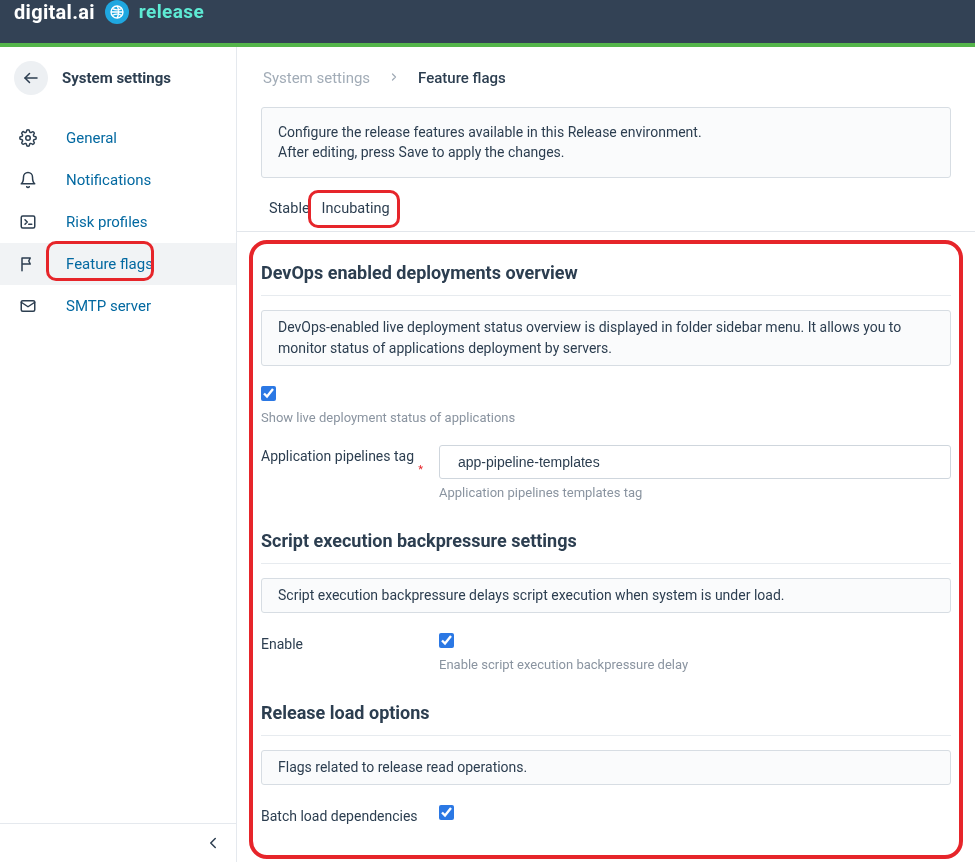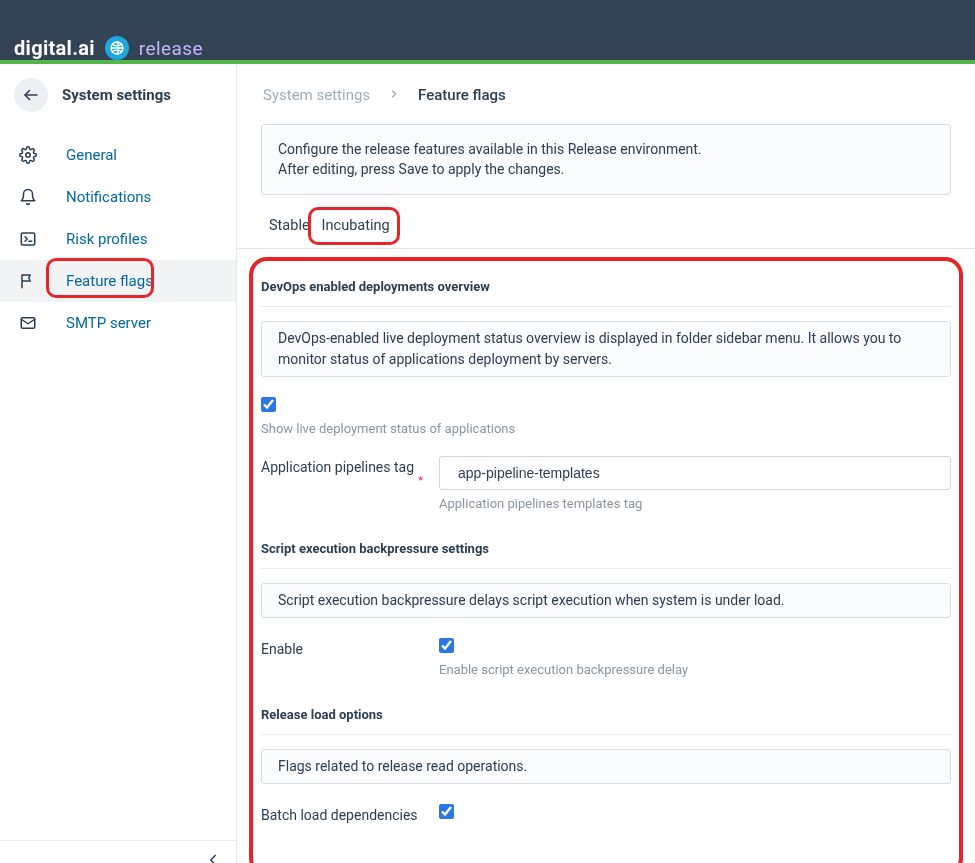--- a/index.html
+++ b/index.html
@@ -7,46 +7,46 @@
     font-family: -apple-system, BlinkMacSystemFont, "Segoe UI", Roboto, Helvetica, Arial, sans-serif;
     font-size: 14px;
     color: #2c3e50;
     background: #ffffff;
     width: 975px;
     height: 863px;
     overflow: hidden;
   }
   
   .topbar {
-    height: 60px;
+    height: 43px;
     background: #334255;
     display: flex;
-    align-items: flex-end;
+    align-items: flex-start;
     padding: 0 14px;
     gap: 10px;
   }
   .brand-digital {
     color: #ffffff;
     font-weight: 700;
     font-size: 20px;
     letter-spacing: 0.3px;
     font-family: "Segoe UI", Roboto, sans-serif;
   }
   .brand-icon {
     width: 24px; height: 24px;
     background: #1fa7e0;
     border-radius: 50%;
     display: flex;
     align-items: center;
     justify-content: center;
   }
   .brand-icon svg { display: block; }
   .brand-release {
-    color: #c4b5fd;
-    font-weight: 400;
+    color: #5eead4;
+    font-weight: 700;
     font-size: 19px;
     letter-spacing: 0.4px;
   }
   .greenbar {
     height: 4px;
     background: #54b54a;
   }
   
   .layout {
     display: flex;
@@ -166,21 +166,21 @@
   .frame-main {
     position: absolute;
     inset: 0;
     border: 4px solid #e6252a;
     border-radius: 18px;
     pointer-events: none;
   }
   .sections { padding: 12px 12px 0 12px; }
   .section-title {
     font-weight: 700;
-    font-size: 13px;
+    font-size: 18px;
     color: #2c3e50;
     padding: 10px 0 12px 0;
     border-bottom: 1px solid #e7ebef;
     margin-bottom: 14px;
   }
   .section-info {
     border: 1px solid #d7dde3;
     background: #fafbfc;
     border-radius: 3px;
     padding: 6px 16px;

